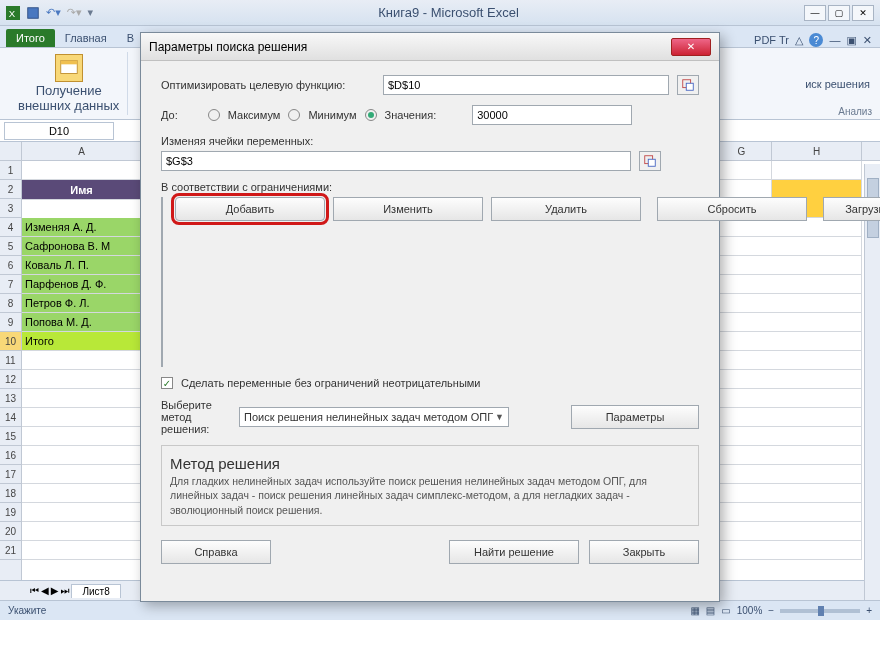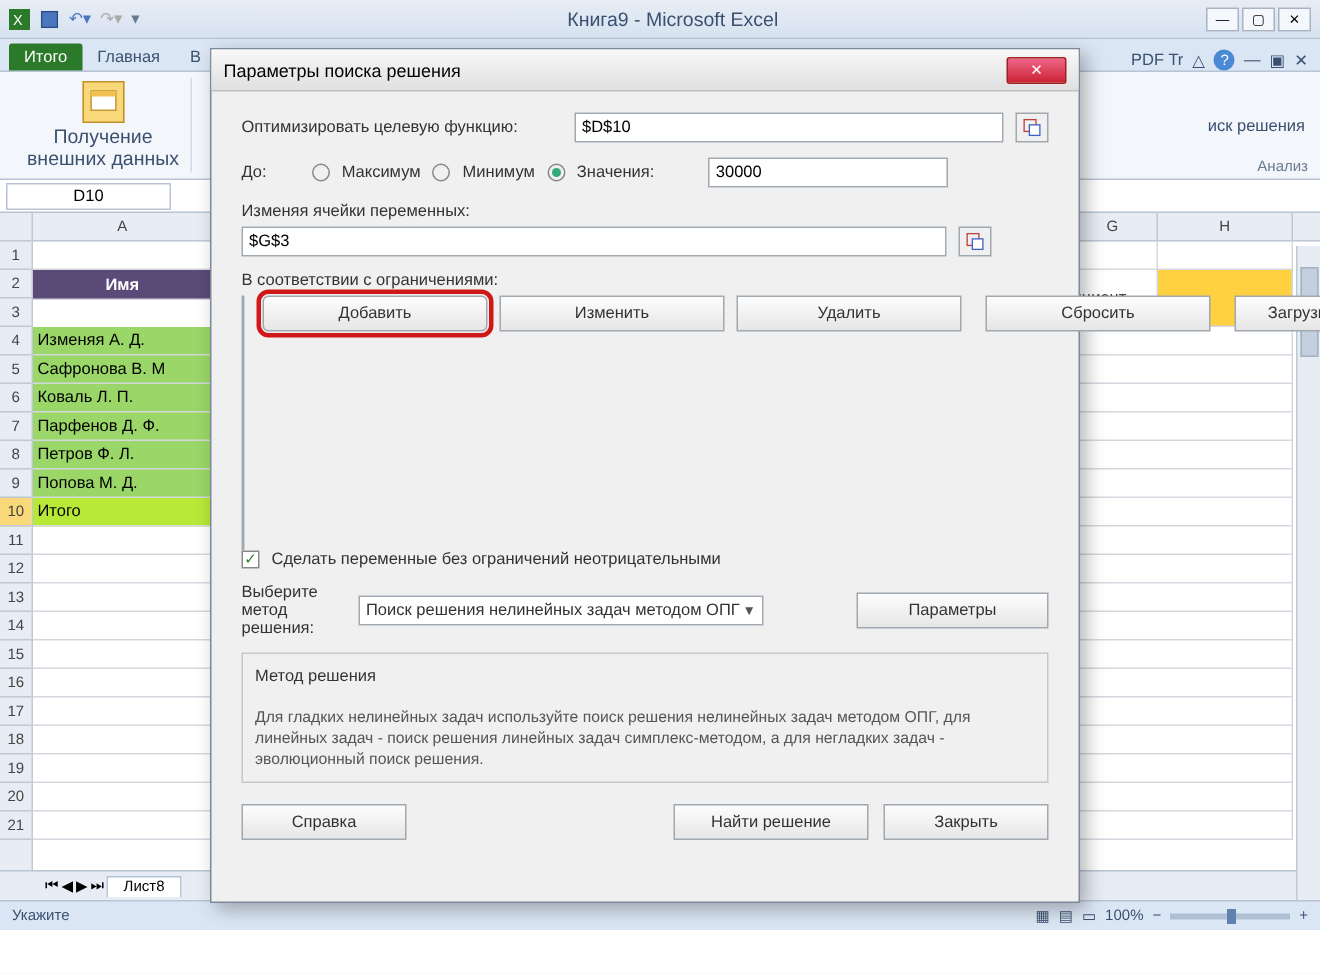--- a/index.html
+++ b/index.html
@@ -78,21 +78,21 @@
 .constraints-row { display: flex; gap: 12px; }
 .constraints-box { width: 360px; height: 170px; border: 1px solid #a0a8b0; background: #fff; }
 .side-btns { display: flex; flex-direction: row; gap: 8px; }
 .btn { width: 150px; height: 24px; border: 1px solid #a0a8b0; background: linear-gradient(#fdfdfd,#e6e6e6); font-size: 11px; display: flex; align-items: center; justify-content: center; cursor: pointer; }
 .btn.highlight { outline: 3px solid #d01818; outline-offset: 1px; border-radius: 4px; }
 .chk { width: 12px; height: 12px; border: 1px solid #888; display: inline-flex; align-items: center; justify-content: center; background: #fff; }
 .chk.on::after { content: "✓"; color: #2a7a2a; font-size: 10px; }
 .select { border: 1px solid #a0a8b0; background: #fff; height: 20px; width: 270px; padding: 0 4px; display: flex; align-items: center; justify-content: space-between; font-size: 11px; }
 .select .arrow { font-size: 9px; color: #555; }
 .method-desc { border: 1px solid #c8c8c8; padding: 8px; margin-top: 10px; font-size: 10.5px; color: #555; line-height: 1.35; }
-.method-desc .legend { font-size: 11px; color: #333; margin-bottom: 12px; }
+.method-desc .legend { font-size: 15px; color: #333; margin-bottom: 0; }
 .dlg-footer { display: flex; gap: 10px; margin-top: 14px; }
 .dlg-footer .spacer { flex: 1; }
 
 .scrollbar-v { position: absolute; right: 0; top: 164px; width: 16px; height: 436px; background: #e8edf5; border-left: 1px solid #c0c8d4; }
 .scrollbar-v .thumb { position: absolute; top: 14px; left: 2px; width: 12px; height: 60px; background: #c4d0e0; border: 1px solid #a0b0c4; }
 </style>
 </head>
 <body>
 
 <div class="titlebar">
@@ -350,21 +350,21 @@
       <div class="side-btns">
         <div class="btn highlight">Добавить</div>
         <div class="btn">Изменить</div>
         <div class="btn">Удалить</div>
         <div style="height:6px"></div>
         <div class="btn">Сбросить</div>
         <div style="height:6px"></div>
         <div class="btn">Загрузить/сохранить</div>
       </div>
     </div>
-    <div class="dlg-row" style="margin-top:0">
+    <div class="dlg-row" style="margin-top:10px">
       <span class="chk on"></span>
       <label>Сделать переменные без ограничений неотрицательными</label>
     </div>
     <div class="dlg-row">
       <label style="white-space:pre-line;width:70px">Выберите
 метод решения:</label>
       <div class="select">
         <span>Поиск решения нелинейных задач методом ОПГ</span>
         <span class="arrow">▼</span>
       </div>

